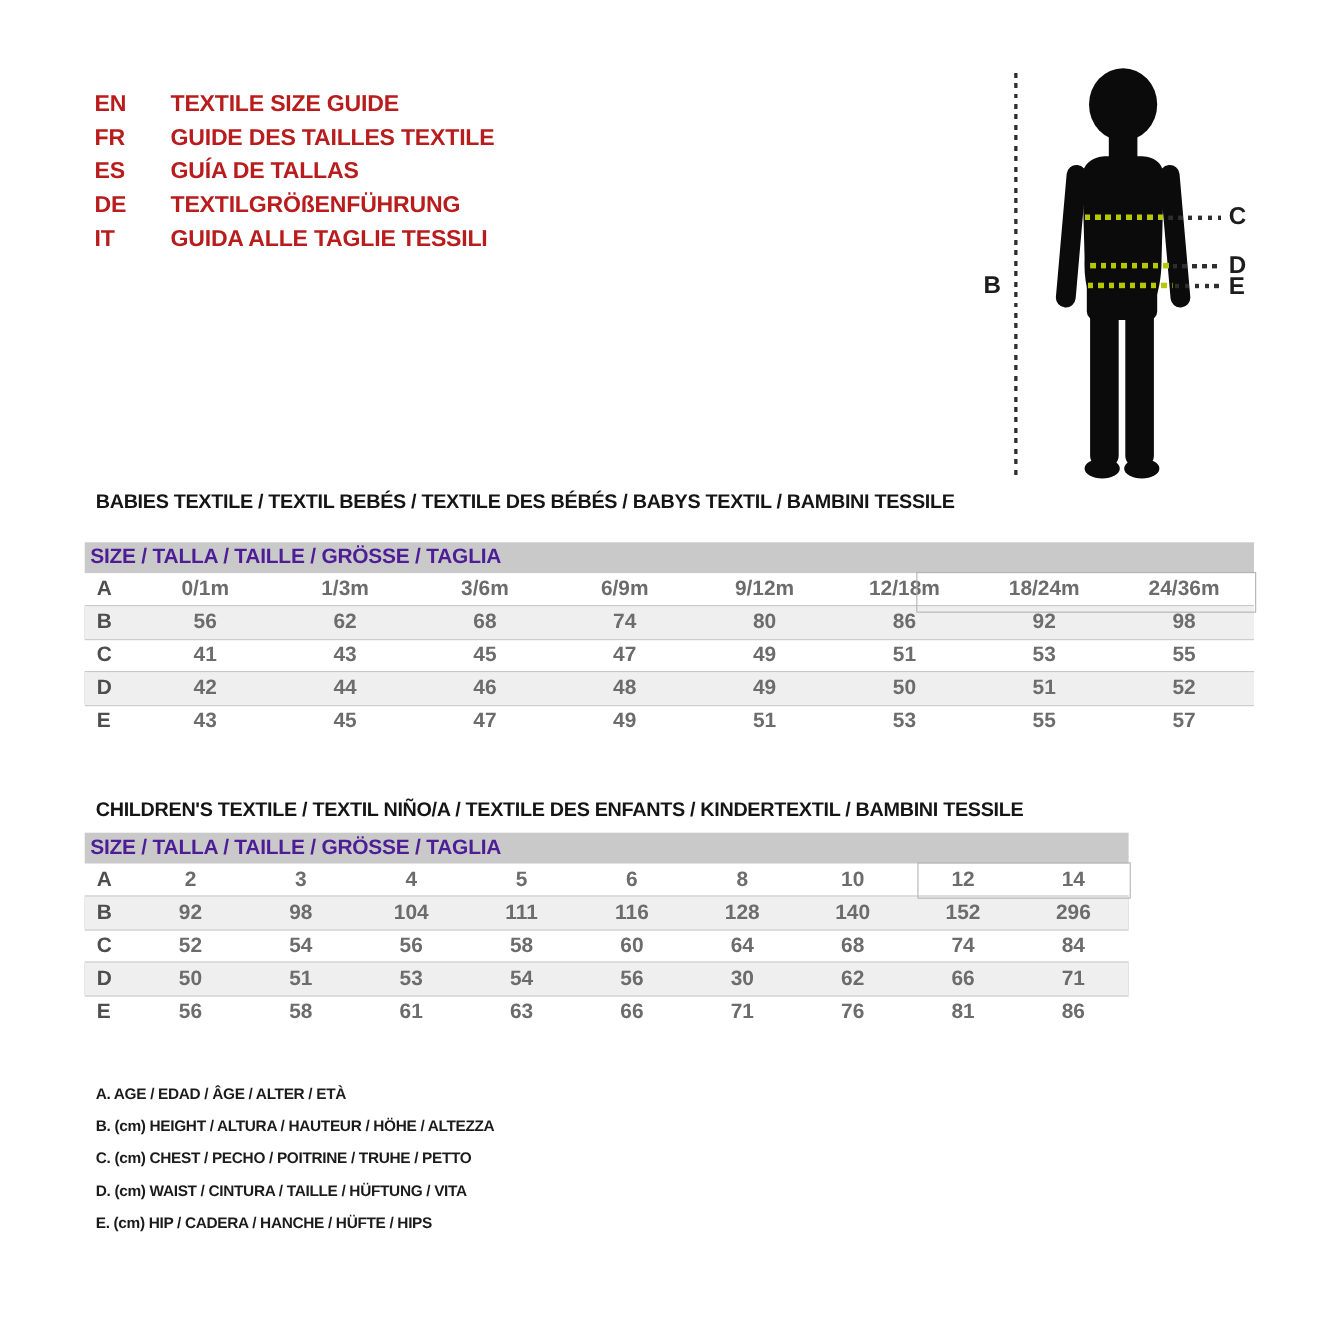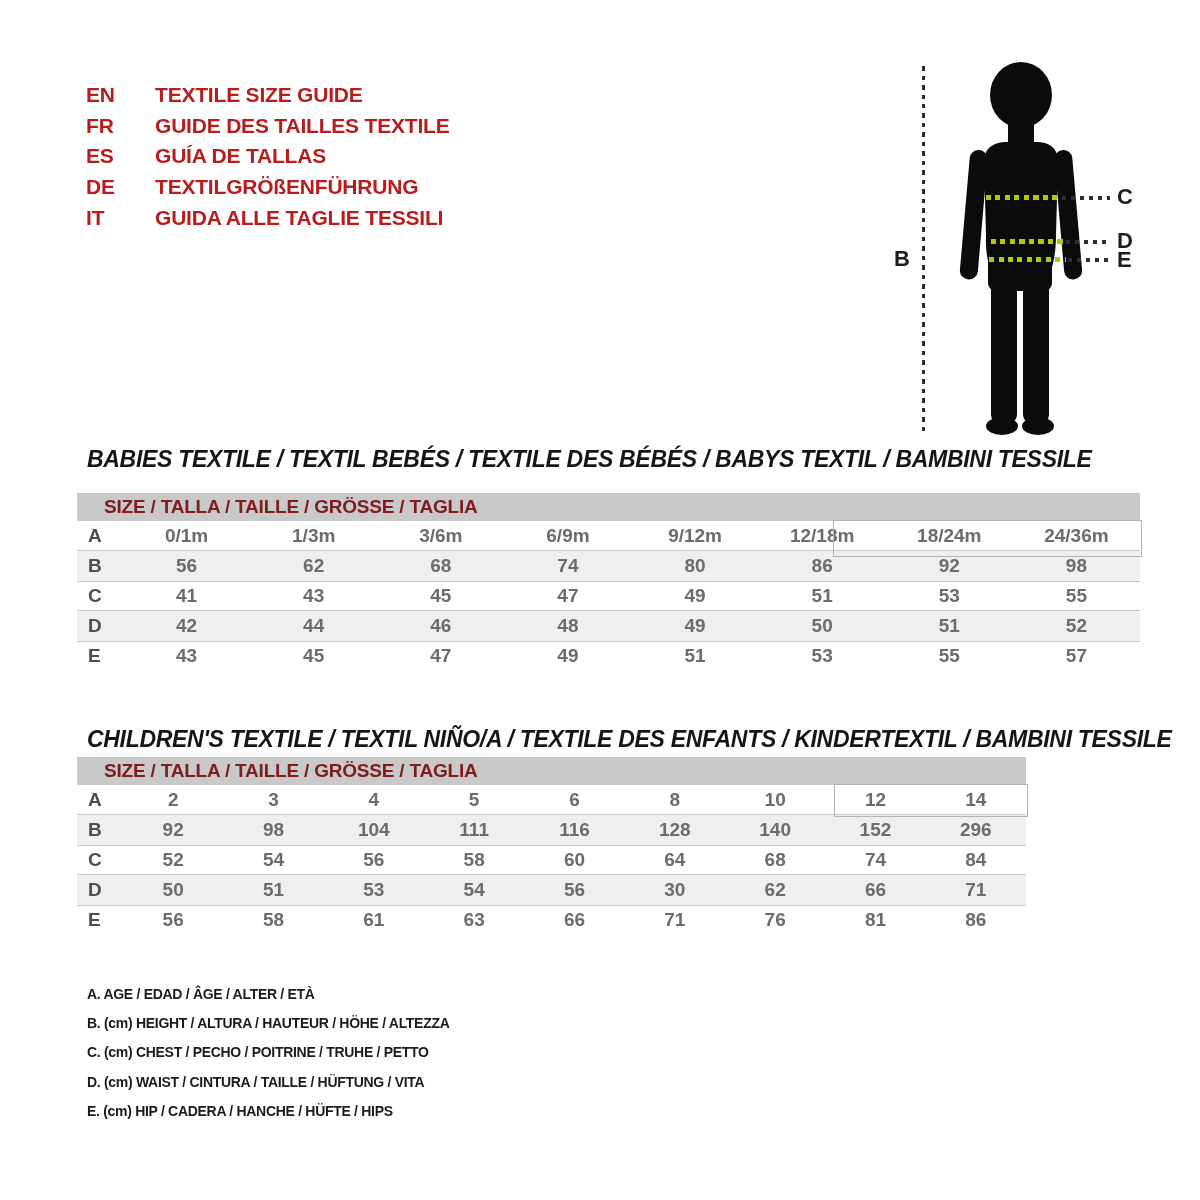--- a/index.html
+++ b/index.html
@@ -23,28 +23,28 @@
   .mline{position:absolute;}
   .mline.green{height:5px;background:repeating-linear-gradient(90deg,#b6c800 0 5px,transparent 5px 9.5px);}
   .mline.black{height:4px;background:repeating-linear-gradient(90deg,#2e2e2e 0 4px,transparent 4px 9px);}
   .c-green{left:986px;top:195px;width:74px;}
   .c-black{left:1062px;top:196px;width:48px;}
   .d-green{left:991px;top:239px;width:73px;}
   .d-black{left:1066px;top:240px;width:44px;}
   .e-green{left:989px;top:257px;width:77px;}
   .e-black{left:1068px;top:258px;width:42px;}
   
-  .sec-title{position:absolute;font-weight:700;font-size:23px;color:#151515;letter-spacing:-0.3px;font-style:italic;}
+  .sec-title{position:absolute;font-weight:700;font-size:18px;color:#151515;letter-spacing:-0.3px;}
   .sec-title.babies{left:87px;top:446px;}
   .sec-title.children{left:87px;top:726px;}
   .size-table{position:absolute;}
   .size-table.babies{left:77px;top:493px;width:1063px;}
   .size-table.children{left:77px;top:757px;width:949px;}
-  .thead{height:28px;line-height:28px;background:#c9c9c9;color:#7f1d1d;
-    font-weight:700;font-size:19px;padding-left:27px;letter-spacing:-0.2px;}
+  .thead{height:28px;line-height:28px;background:#c9c9c9;color:#4c1d95;
+    font-weight:700;font-size:19px;padding-left:5px;letter-spacing:-0.2px;}
   .trow{display:flex;height:30px;line-height:30px;font-weight:700;font-size:19px;position:relative;z-index:2;}
   .trow.stripe{background:#efefef;box-shadow:0 1px 0 #c9c9c9,0 -1px 0 #c9c9c9;}
   .tlabel{width:35px;padding-left:11px;color:#4e4e4e;}
   .tcell{flex:1;text-align:center;color:#6c6c6c;}
   .sel-box{position:absolute;border:1px solid #b3b3b3;background:transparent;z-index:3;}
   .sel-box.babies-sel{left:756px;top:27px;width:307px;height:35px;}
   .sel-box.children-sel{left:757px;top:27px;width:192px;height:31px;}
   
   .legend{position:absolute;left:87px;top:979px;}
   .legend-line{display:flex;align-items:center;height:29.3px;font-weight:700;font-size:14px;color:#1b1b1b;letter-spacing:-0.3px;}

